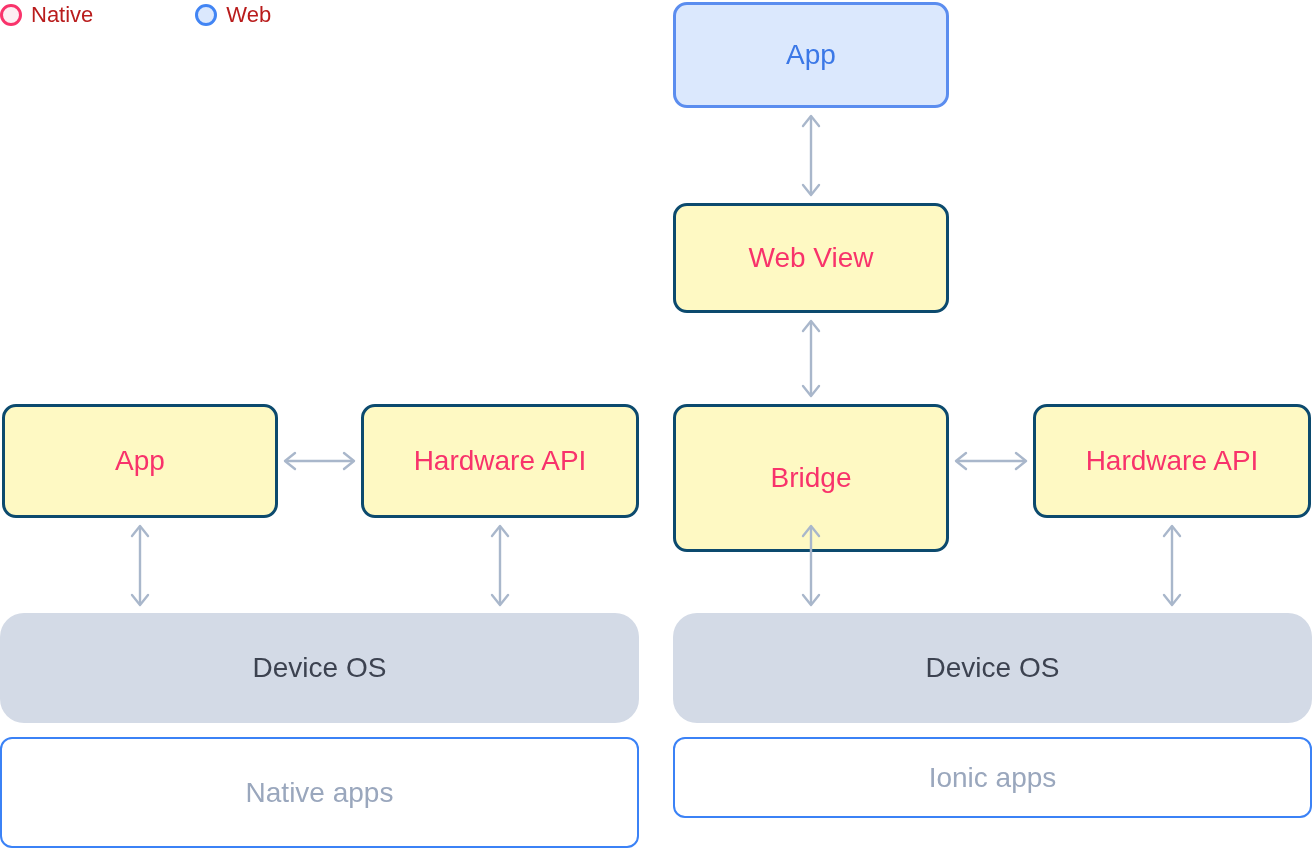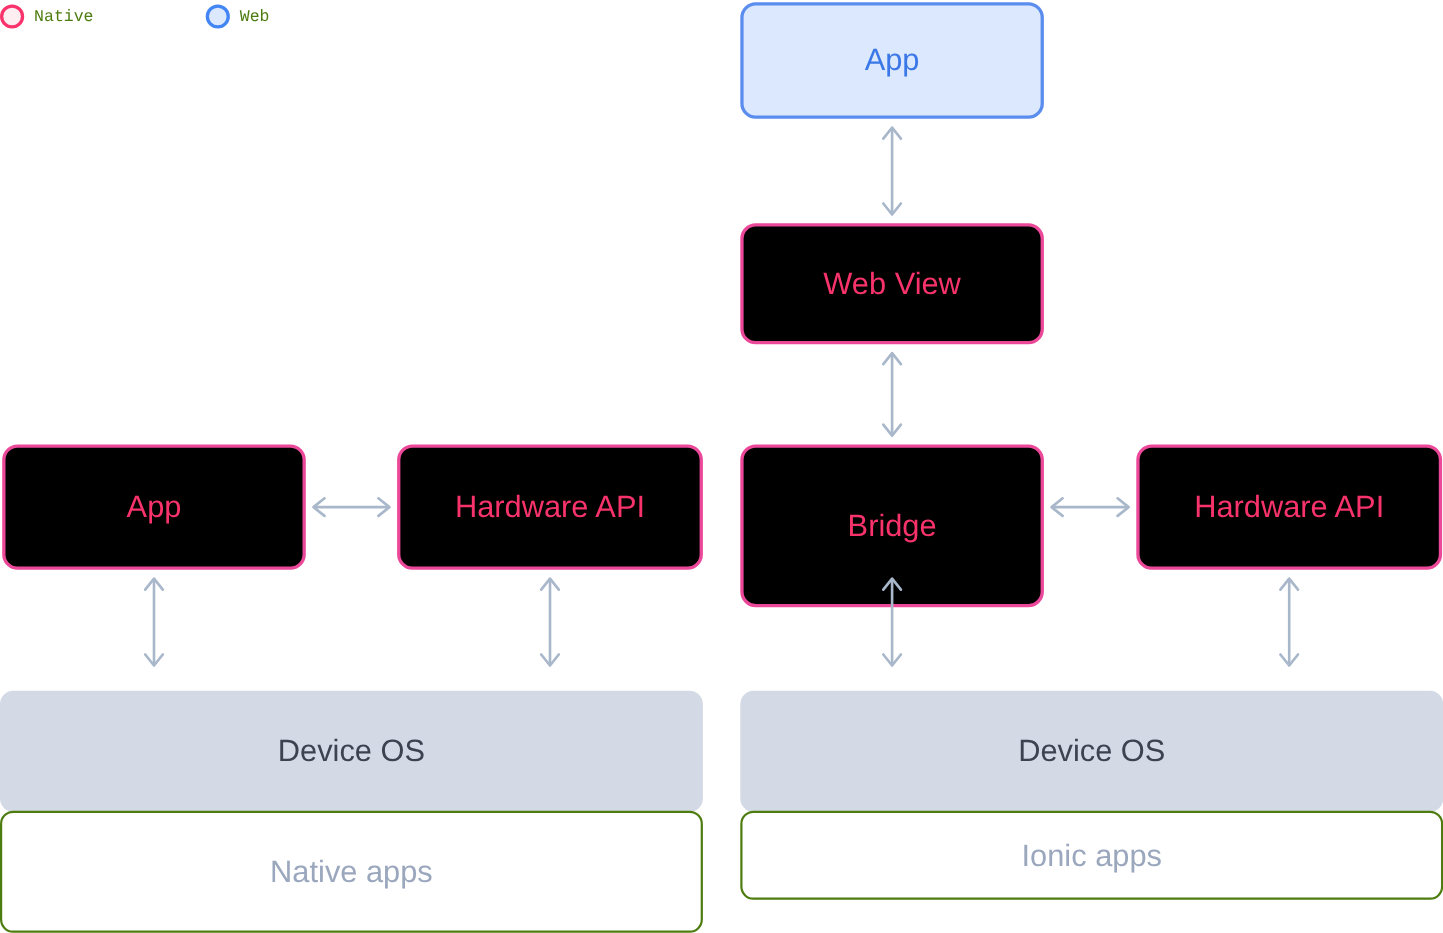--- a/index.html
+++ b/index.html
@@ -39,67 +39,65 @@
   }
   .legend-dot.native {
     border: 3.5px solid #f9336b;
     background: #fdeef2;
   }
   .legend-dot.web {
     border: 3.5px solid #4285f4;
     background: #dbe8fd;
   }
   .legend-label {
-    font-size: 15px;
-    color: #4d7c0f;
+    font-size: 22px;
+    color: #b91c1c;
     margin-left: 9px;
     white-space: nowrap;
-    font-family: Liberation Mono, monospace;
   }
   #legend-item-web { margin-left: 102px; }
 
   
   .node {
     position: absolute;
     box-sizing: border-box;
     display: flex;
     align-items: center;
     justify-content: center;
     border-radius: 14px;
     text-align: center;
   }
   .node .node-label {
     font-size: 28px;
     line-height: 1.2;
     white-space: nowrap;
   }
 
   .node.pink {
-    background: #000000;
-    border: 3px solid #ec4899;
+    background: #fef9c3;
+    border: 3px solid #0c4a6e;
   }
   .node.pink .node-label { color: #f8336b; }
 
   .node.blue {
     background: #dbe8fd;
     border: 3px solid #5b8def;
   }
   .node.blue .node-label { color: #3b78e7; }
 
   .node.os {
     background: #d3dae6;
     border: none;
-    border-radius: 12px;
-    margin-top: 15px;
+    border-radius: 24px;
   }
   .node.os .node-label { color: #3c4250; }
 
   .node.caption {
     background: #ffffff;
-    border: 2px solid #4d7c0f;
+    border: 2px solid #3b82f6;
     border-radius: 12px;
   }
   .node.caption .node-label { color: #9aa7bd; }
 
   
   #node-native-app        { left: 2px;   top: 404px; width: 276px; height: 114px; }
   #node-native-hw-api     { left: 361px; top: 404px; width: 278px; height: 114px; }
   #node-native-device-os  { left: 0px;   top: 613px; width: 639px; height: 110px; }
   #node-native-apps-caption { left: 0px; top: 737px; width: 639px; height: 111px; }
 

